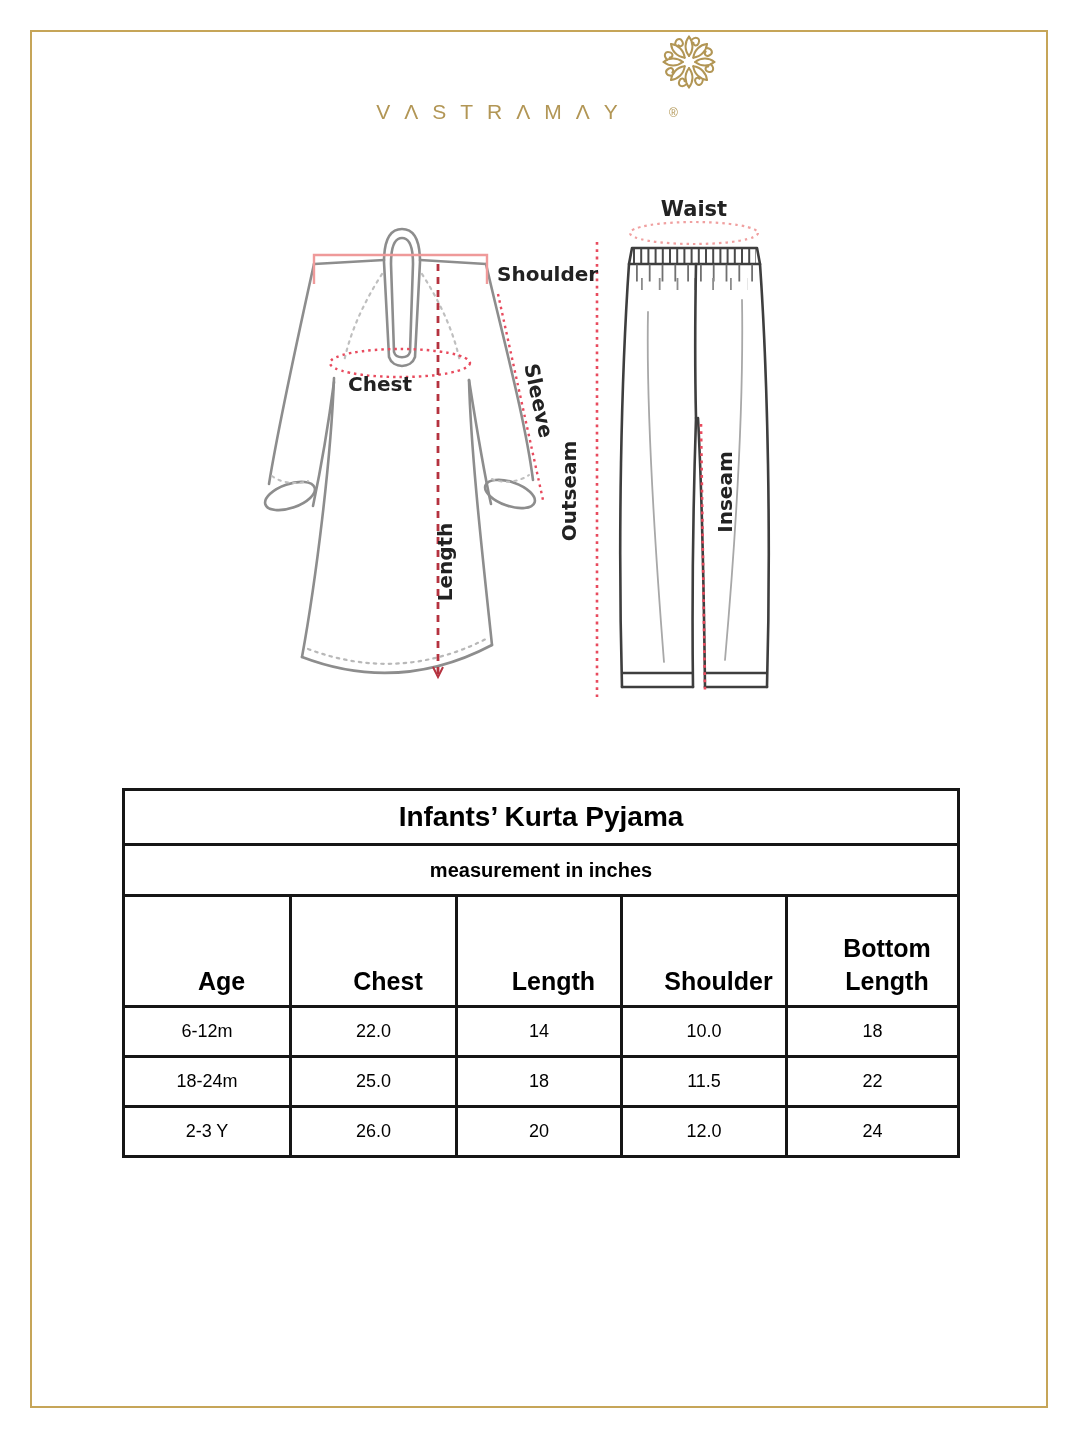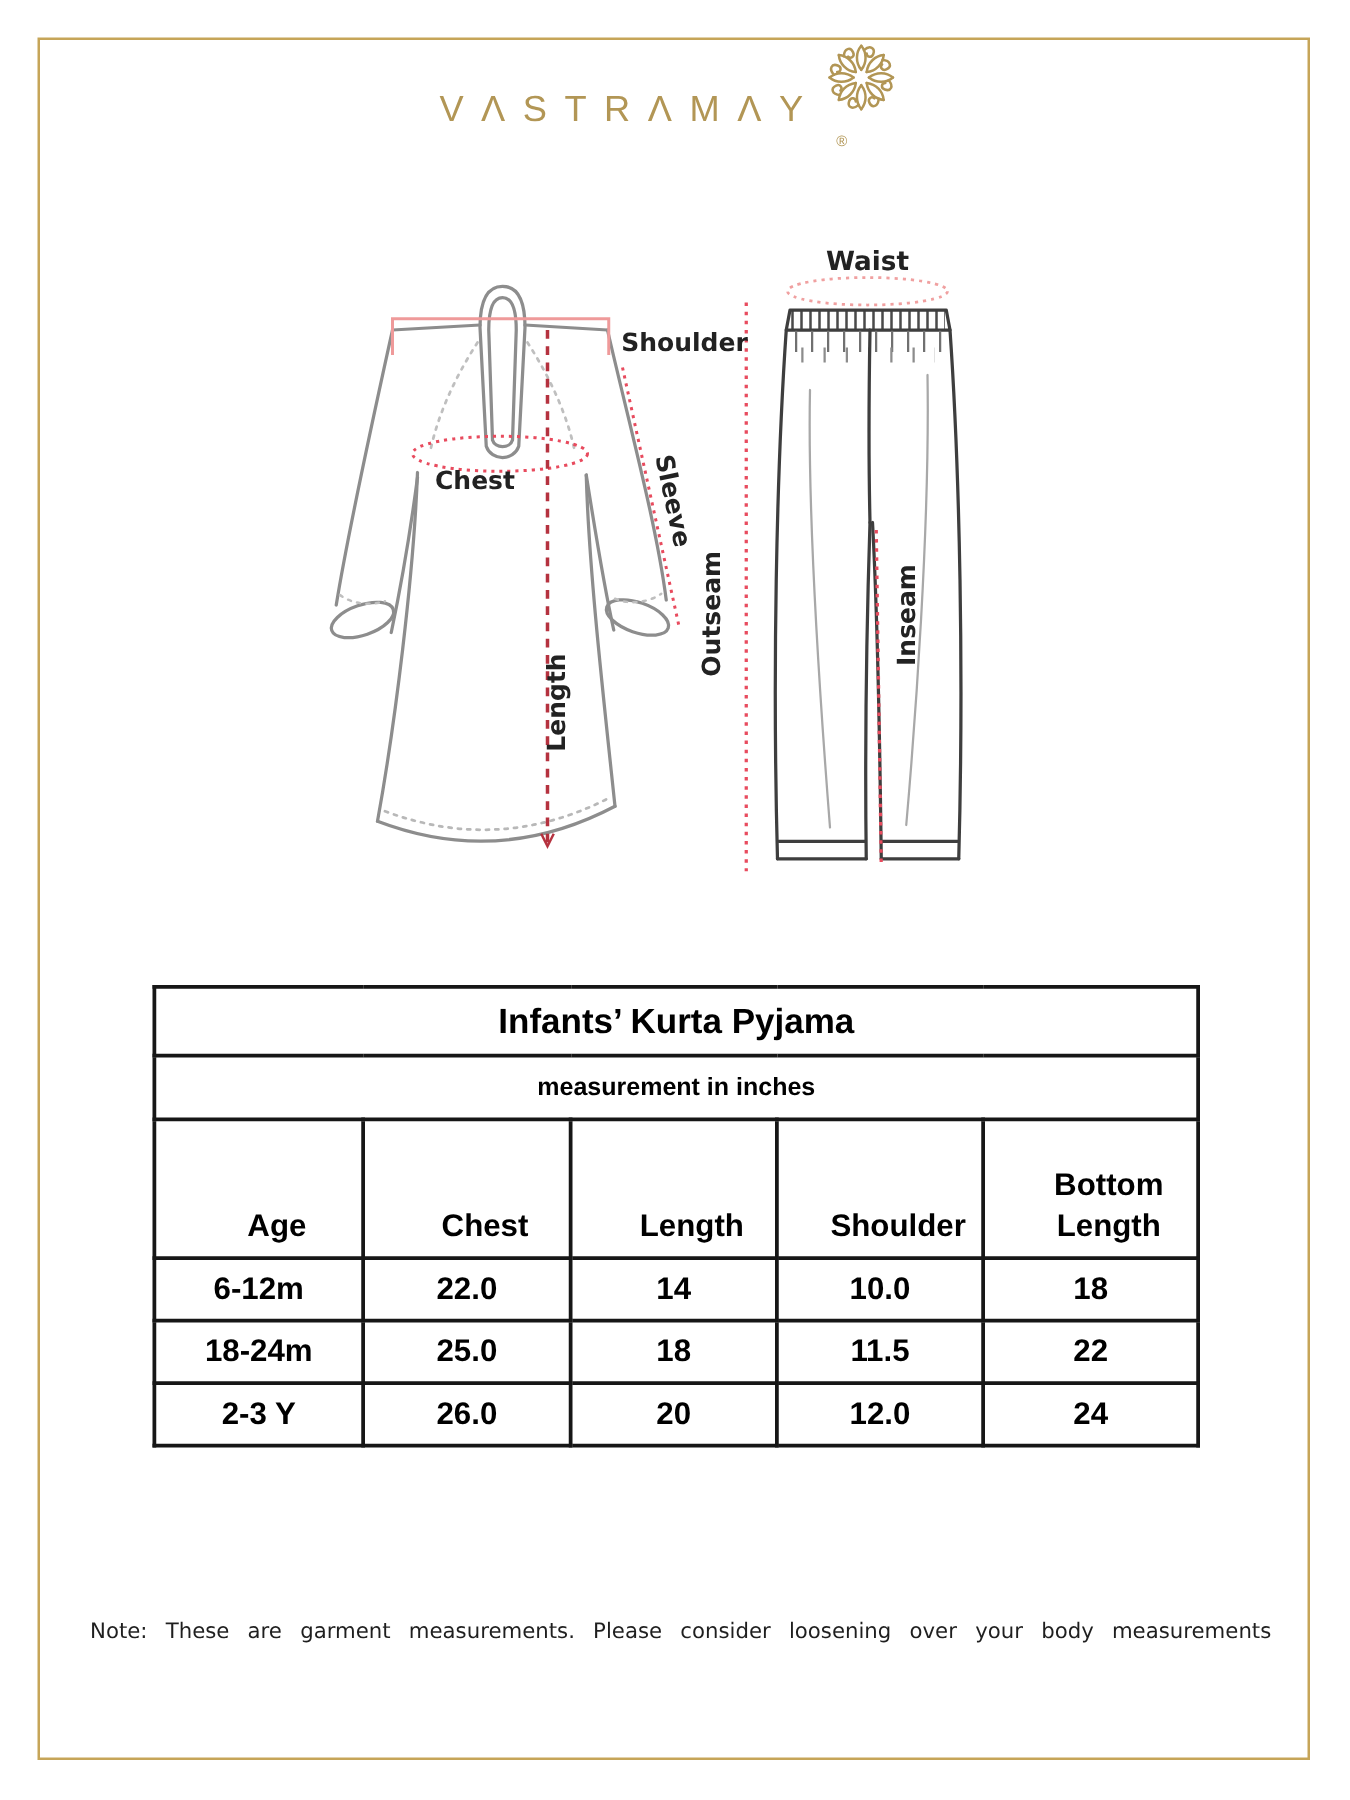--- a/index.html
+++ b/index.html
@@ -6,22 +6,22 @@
   .page {
     position:relative; width:1080px; height:1440px; background:#ffffff;
     font-family:"Liberation Sans", sans-serif; overflow:hidden;
   }
   .frame {
     position:absolute; left:30px; top:30px; width:1014px; height:1374px;
     border:2px solid #c6a558; pointer-events:none;
   }
   
   .logo-text {
-    position:absolute; left:504px; top:72px; transform:translateX(-50%);
-    font-size:29px; letter-spacing:14px; white-space:nowrap;
+    position:absolute; left:504px; top:100px; transform:translateX(-50%);
+    font-size:21px; letter-spacing:14px; white-space:nowrap;
     color:#b29655; font-weight:400;
   }
   .ornament { position:absolute; left:661px; top:34px; }
   .reg-mark {
     position:absolute; left:669px; top:106px; font-size:12px; color:#b29655;
   }
   
   .diagram { position:absolute; left:180px; top:160px; }
   .dlabel { font-family:"DejaVu Sans", sans-serif; font-size:20px; font-weight:600; fill:#222222; }
   .dlabel-lg { font-size:21px; }
@@ -30,21 +30,21 @@
     position:absolute; left:122px; top:788px; width:835px;
     border-collapse:collapse; table-layout:fixed; background:#ffffff;
   }
   .size-table td {
     border:3px solid #161616; text-align:center; color:#000000; padding:0;
     font-family:"Liberation Sans", sans-serif;
   }
   .row-title td { font-size:28px; font-weight:bold; height:52px; }
   .row-sub td   { font-size:20px; font-weight:bold; height:48px;margin-top:27px; }
   .row-head td  { font-size:25px; font-weight:bold; height:100px; vertical-align:bottom; padding-bottom:8px; line-height:1.3;padding-left:29px; }
-  .row-data td  { font-size:25px; font-weight:bold; height:47px; }
+  .row-data td  { font-size:18px; font-weight:normal; height:47px; }
   
   .note {
     position:absolute; left:72px; top:1284px; width:945px;
     font-family:"DejaVu Sans", sans-serif; font-size:17px; line-height:42px; color:#1f1f1f;
   }
   .note-line1 { text-align:justify; text-align-last:justify; }
   .note-line2 { text-align:right; }
 </style>
 </head>
 <body>
@@ -204,16 +204,15 @@
       <td>2-3 Y</td>
       <td>26.0</td>
       <td>20</td>
       <td>12.0</td>
       <td>24</td>
     </tr>
   </tbody>
     </table>
 
   <div class="note">
-    <div class="note-line1">Note: These are garment measurements. Please consider loosening over your body measurements</div>
   </div>
 
 </div>
 
 </body></html>

